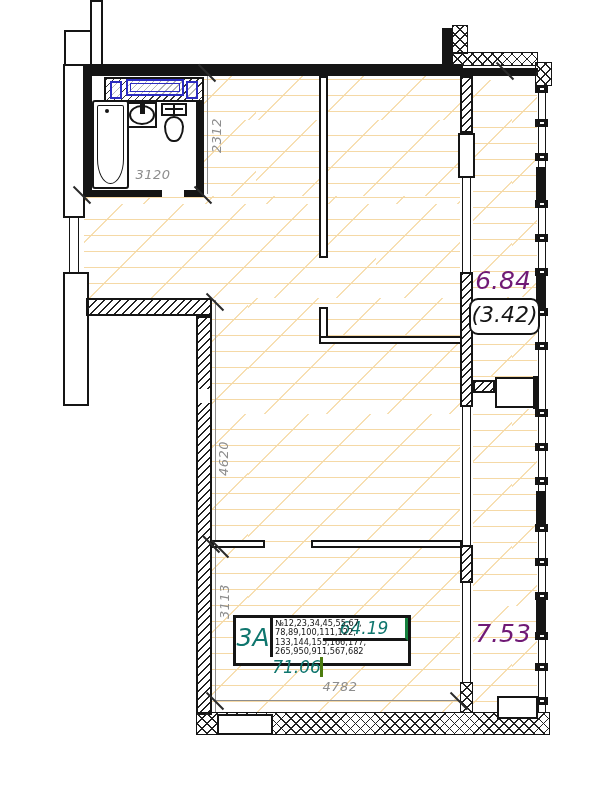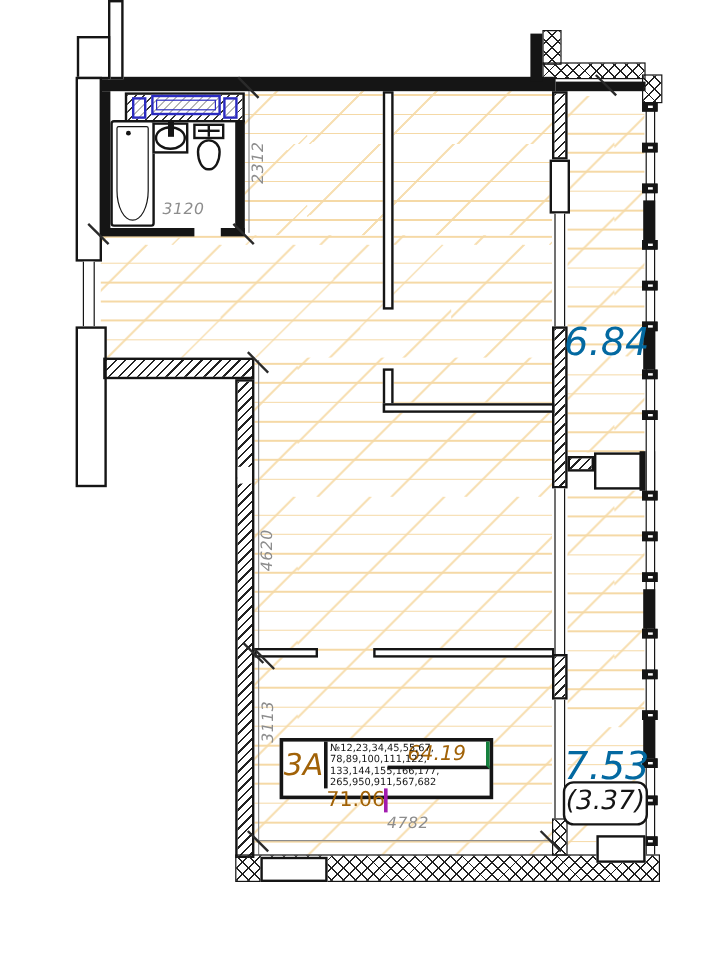--- a/index.html
+++ b/index.html
@@ -18,29 +18,29 @@
                           repeating-linear-gradient(135deg,transparent 0 42px,#f7dfb2 42px 43.6px);}
   .vwin{background:#fff;border-left:1.6px solid #151515;border-right:1.6px solid #151515;}
   .finehatch{border:2px solid #151515;
           background-image:repeating-linear-gradient(135deg,#333 0 1px,transparent 1px 5px);}
   .blue{border:2px solid #2b2bc0;background:rgba(255,255,255,.65);}
   .dim{position:absolute;font-style:italic;font-size:13px;color:#8d8d8d;text-align:center;
        white-space:nowrap;letter-spacing:.5px;}
   .vdim{transform:rotate(-90deg);}
   .ext{position:absolute;background:#8d8d8d;}
   .tick{position:absolute;width:24px;height:0;border-top:2px solid #2a2a2a;transform:rotate(45deg);}
-  .anum{position:absolute;font-style:italic;font-size:32px;color:#0369a1;text-align:center;}
+  .anum{position:absolute;font-style:italic;font-size:25px;color:#701a75;text-align:center;}
   .abox{position:absolute;border:2.5px solid #151515;border-radius:9px;background:#fff;
         font-style:italic;font-size:22px;color:#151515;text-align:center;line-height:29px;}
   .itable{position:absolute;left:233px;top:615px;width:172px;height:45px;background:#fff;
           border:3px solid #151515;display:grid;grid-template-columns:37px 50px auto;}
-  .tc{box-sizing:border-box;display:flex;align-items:center;justify-content:center;color:#a16207;}
+  .tc{box-sizing:border-box;display:flex;align-items:center;justify-content:center;color:#0f766e;}
   .tc-type{grid-row:1/3;border-right:3px solid #151515;font-style:italic;font-size:25px;}
   .tc-a{border-right:3px solid #15803d;border-bottom:3px solid #151515;font-style:italic;font-size:17px;}
-  .tc-b{border-right:3px solid #a21caf;font-size:17px;text-align:right;}
+  .tc-b{border-right:3px solid #4d7c0f;font-style:italic;font-size:17px;text-align:right;}
   .tc-units{grid-row:1/3;font-size:8.2px;line-height:9.4px;padding:1px 1px 0 2px;color:#151515;
             display:block;white-space:nowrap;}
   .mull{position:absolute;left:535px;width:13px;height:8px;background:#151515;box-sizing:border-box;
         border:2px solid #151515;}
   .mull::after{content:"";position:absolute;left:2.5px;top:1px;width:4px;height:2px;background:#fff;}
   .post{position:absolute;left:536px;width:10px;height:33px;background:#151515;}
 </style>
 </head>
 <body>
 
@@ -151,22 +151,22 @@
   <div class="tick" style="left:447px;top:700px;"></div>
   <div class="tick" style="left:493px;top:70px;"></div>
 
   <div class="dim vdim" style="left:186px;top:128px;width:60px;">2312</div>
   <div class="dim" style="left:133px;top:167px;width:40px;">3120</div>
   <div class="dim vdim" style="left:193px;top:451px;width:60px;">4620</div>
   <div class="dim vdim" style="left:194px;top:594px;width:60px;">3113</div>
   <div class="dim" style="left:310px;top:679px;width:60px;font-style:italic;">4782</div>
 
   <div class="anum" style="left:470px;top:266px;width:66px;">6.84</div>
+  <div class="abox" style="left:469px;top:298px;width:67px;height:33px;">(3.42)</div>
   <div class="anum" style="left:470px;top:619px;width:66px;">7.53</div>
-  <div class="abox" style="left:469px;top:651px;width:67px;height:33px;">(3.37)</div>
 
   <div class="itable">
     <div class="tc tc-type">3А</div>
     <div class="tc tc-a">64.19</div>
     <div class="tc-units">
       <div>№12,23,34,45,55,67,</div>
       <div>78,89,100,111,122,</div>
       <div>133,144,155,166,177,</div>
       <div>265,950,911,567,682</div>
     </div>

